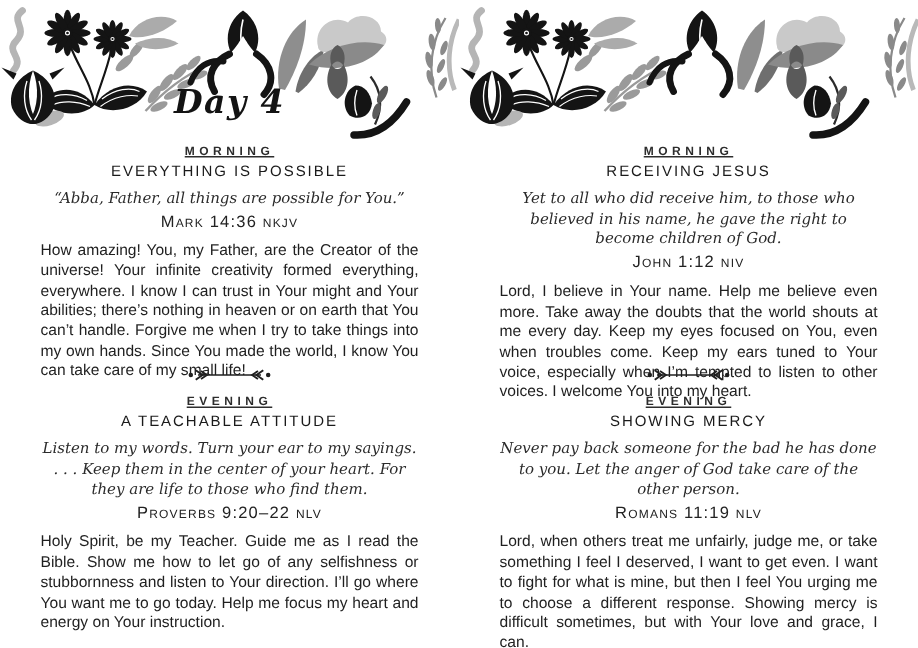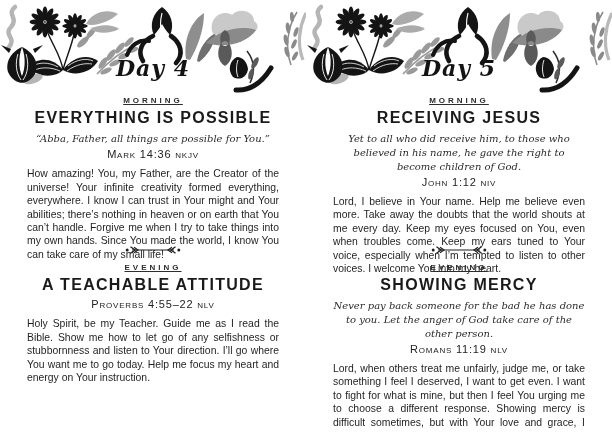--- a/index.html
+++ b/index.html
@@ -16,21 +16,21 @@
     font-family:"DejaVu Serif", serif; font-style:italic; font-weight:bold;
     font-size:22px; letter-spacing:1px; color:#131313;
   }
   .section { padding:0 27px; text-align:center; }
   .section-morning { height:143px; margin-top:2px; }
   .section-label {
     font-size:8px; font-weight:bold; letter-spacing:3px; color:#2d2d2d;
     margin:0 0 3px; line-height:1.1;text-decoration:underline;
   }
   .devotion-title {
-    font-size:16px; font-weight:bold; letter-spacing:1.3px; color:#1a1a1a;
+    font-size:10px; font-weight:normal; letter-spacing:1.3px; color:#1a1a1a;
     margin:0 0 5px; line-height:1.1;
   }
   .verse {
     font-family:"DejaVu Serif", serif; font-style:italic;
     font-size:10px; line-height:1.38; color:#2a2a2a; margin:6px 0 2px;
   }
   .reference {
     font-variant:small-caps; font-size:11px; letter-spacing:0.8px;
     color:#222; margin:0 0 7px; line-height:1.1;
   }
@@ -150,31 +150,31 @@
       <p class="prayer">How amazing! You, my Father, are the Creator of the universe! Your infinite creativity formed everything, everywhere. I know I can trust in Your might and Your abilities; there’s nothing in heaven or on earth that You can’t handle. Forgive me when I try to take things into my own hands. Since You made the world, I know You can take care of my small life!</p>
     </div>
     <div class="divider">
       <svg width="56" height="10" viewBox="0 0 56 10">
           <use href="#divider-orn"></use>
         </svg>
     </div>
     <div class="section section-evening">
       <p class="section-label">EVENING</p>
       <h2 class="devotion-title">A TEACHABLE ATTITUDE</h2>
-      <p class="reference">Proverbs 4:55–22 nlv</p>
+      <p class="verse">Listen to my words. Turn your ear to my sayings. . . . Keep them in the center of your heart. For they are life to those who find them.</p>
+      <p class="reference">Proverbs 9:20–22 nlv</p>
       <p class="prayer">Holy Spirit, be my Teacher. Guide me as I read the Bible. Show me how to let go of any selfishness or stubbornness and listen to Your direction. I’ll go where You want me to go today. Help me focus my heart and energy on Your instruction.</p>
     </div>
   </div>
 
   <div class="page">
     <div class="floral-header">
       <svg class="floral-svg" viewBox="0 0 306 95">
           <use href="#floral-band"></use>
         </svg>
-      <div class="day-title">Day 5</div>
     </div>
     <div class="section section-morning">
       <p class="section-label">MORNING</p>
       <h2 class="devotion-title">RECEIVING JESUS</h2>
       <p class="verse">Yet to all who did receive him, to those who believed in his name, he gave the right to become children of God.</p>
       <p class="reference">John 1:12 niv</p>
       <p class="prayer">Lord, I believe in Your name. Help me believe even more. Take away the doubts that the world shouts at me every day. Keep my eyes focused on You, even when troubles come. Keep my ears tuned to Your voice, especially when I’m tempted to listen to other voices. I welcome You into my heart.</p>
     </div>
     <div class="divider">
       <svg width="56" height="10" viewBox="0 0 56 10">

